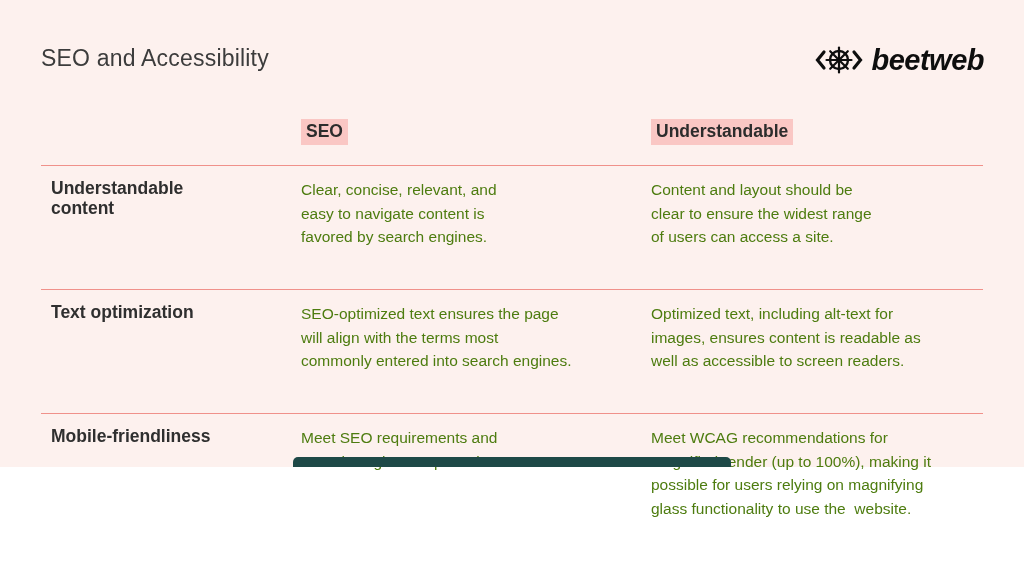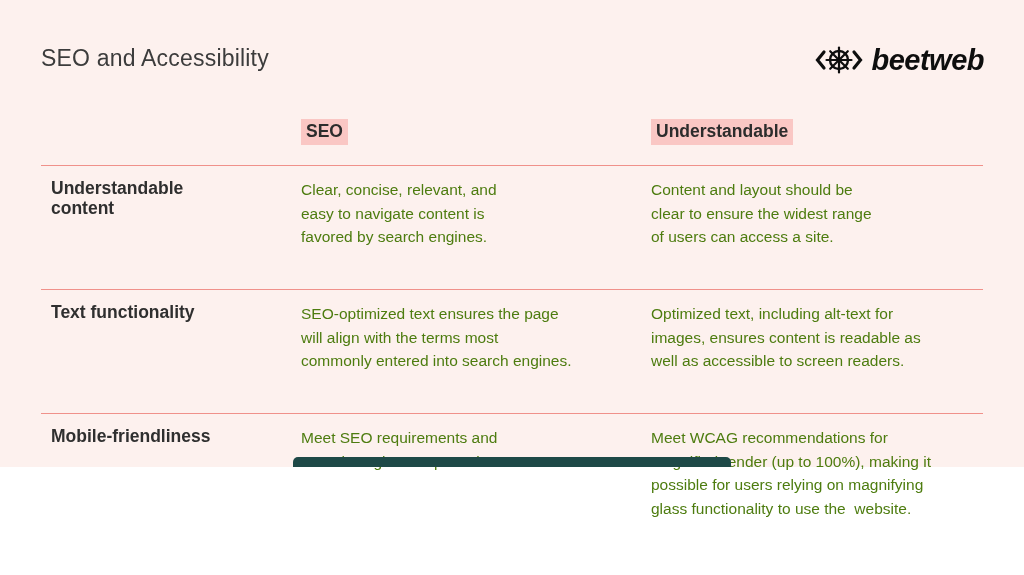--- a/index.html
+++ b/index.html
@@ -135,21 +135,21 @@
 content</div>
       <div class="cell body-cell">Clear, concise, relevant, and
 easy to navigate content is
 favored by search engines.</div>
       <div class="cell body-cell">Content and layout should be
 clear to ensure the widest range
 of users can access a site.</div>
     </div>
 
     <div class="row row-2">
-      <div class="cell label-cell">Text functionality</div>
+      <div class="cell label-cell">Text optimization</div>
       <div class="cell body-cell">SEO-optimized text ensures the page
 will align with the terms most
 commonly entered into search engines.</div>
       <div class="cell body-cell">Optimized text, including alt-text for
 images, ensures content is readable as
 well as accessible to screen readers.</div>
     </div>
 
     <div class="row row-3">
       <div class="cell label-cell">Mobile-friendliness</div>

